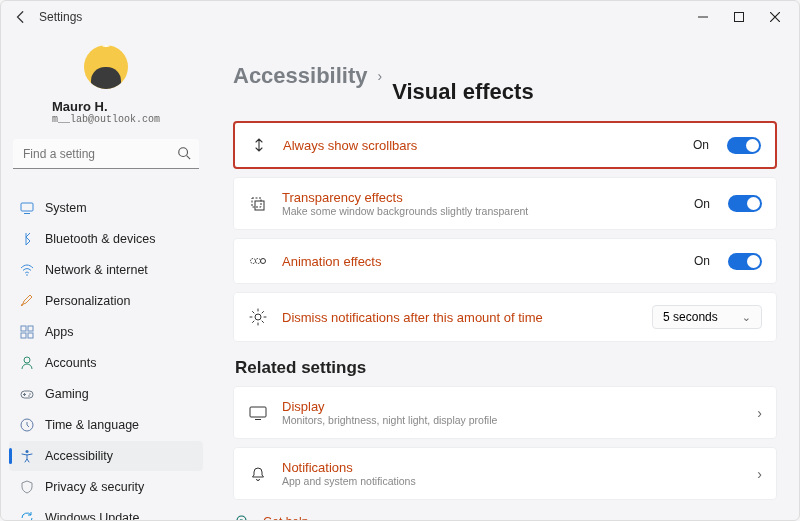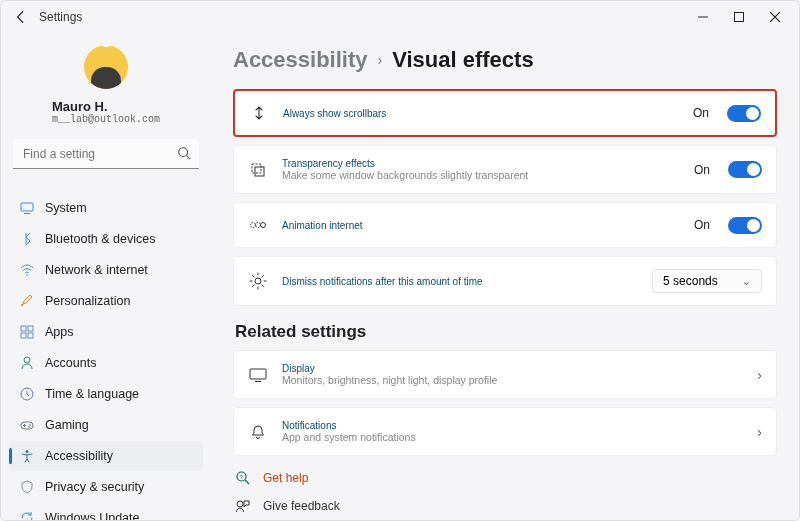--- a/index.html
+++ b/index.html
@@ -23,26 +23,26 @@
   .search .sicon { position: absolute; right: 8px; top: 7px; color: #555; }
   .nav { display: flex; flex-direction: column; gap: 1px; justify-content: flex-end; }
   .nav-item { display: flex; align-items: center; gap: 10px; height: 30px; padding: 0 10px; border-radius: 4px; cursor: pointer; font-size: 12.5px; color: #222; position: relative; }
   .nav-item .navicon { width: 16px; height: 16px; display: flex; align-items: center; justify-content: center; color: #4a7; }
   .nav-item.active { background: #eceef0; }
   .nav-item.active::before { content: ""; position: absolute; left: 0; top: 7px; bottom: 7px; width: 3px; background: #1a6fdc; border-radius: 2px; }
   .main { flex: 1; padding: 8px 22px 10px 22px; overflow-y: auto; }
   .breadcrumb { display: flex; align-items: center; gap: 10px; margin: 6px 0 16px 0; }
   .bc-parent { font-size: 22px; font-weight: 600; color: #7a7f86; cursor: pointer; }
   .bc-sep { color: #7a7f86; font-size: 14px; }
-  .bc-current { font-size: 22px; font-weight: 600; color: #1b1b1b; }
+  .bc-current { font-size: 22px; font-weight: 600; color: #1b1b1b; margin-top: 32px; }
   .card { background: #fff; border: 1px solid #eceef0; border-radius: 4px; padding: 12px 14px; margin-bottom: 8px; display: flex; align-items: center; gap: 14px; }
   .card.highlight { border: 2px solid #c0392b; }
   .cicon { width: 20px; height: 20px; display: flex; align-items: center; justify-content: center; color: #333; }
   .card-text { flex: 1; }
-  .card-title { font-size: 10px; color: #0c4a6e; }
+  .card-title { font-size: 13px; color: #c2410c; }
   .card-sub { font-size: 10.5px; color: #888; }
   .toggle-label { font-size: 12px; color: #222; margin-right: 4px; }
   .toggle { width: 34px; height: 17px; background: #1a6fdc; border-radius: 10px; position: relative; cursor: pointer; }
   .toggle::after { content: ""; position: absolute; right: 2px; top: 2px; width: 13px; height: 13px; background: #fff; border-radius: 50%; }
   .select { border: 1px solid #e2e4e8; border-radius: 4px; padding: 4px 10px; font-size: 12px; display: flex; align-items: center; gap: 24px; cursor: pointer; background:#fbfbfc;text-align:center; }
   .chev { color: #666; font-size: 11px; }
   .section-label { font-size: 17px; font-weight: 600; color: #222; margin: 16px 0 8px 2px; }
   .linkrow { display:flex; align-items:center; gap:12px; padding: 6px 2px; font-size: 12px; cursor:pointer; }
   .linkrow.help { color: #c2410c; }
   .linkrow.feedback { color: #333; }
@@ -148,40 +148,40 @@
         <div class="nav-item">
           <span class="navicon" style="color:#2f8f6f">
             <svg width="16" height="16" viewBox="0 0 16 16">
               <circle cx="8" cy="5" r="3" stroke="currentColor" fill="none"></circle>
               <path d="M3 14c0-3 2.5-5 5-5s5 2 5 5" stroke="currentColor" fill="none"></path>
             </svg>
           </span>
           <span>Accounts</span>
         </div>
         <div class="nav-item">
-          <span class="navicon" style="color:#5f7aa8">
-            <svg width="16" height="16" viewBox="0 0 16 16">
-              <circle cx="8" cy="8" r="6" stroke="currentColor" fill="none"></circle>
-              <path d="M8 5v3l2 2" stroke="currentColor" fill="none"></path>
-            </svg>
-          </span>
-          <span>Time &amp; language</span>
-        </div>
-        <div class="nav-item">
           <span class="navicon" style="color:#6a7886">
             <svg width="16" height="16" viewBox="0 0 16 16">
               <rect x="2" y="5" width="12" height="7" rx="3.5" stroke="currentColor" fill="none"></rect>
               <line x1="5.5" y1="7" x2="5.5" y2="10" stroke="currentColor"></line>
               <line x1="4" y1="8.5" x2="7" y2="8.5" stroke="currentColor"></line>
               <circle cx="11" cy="8" r="0.8" fill="currentColor"></circle>
               <circle cx="10" cy="10" r="0.8" fill="currentColor"></circle>
             </svg>
           </span>
           <span>Gaming</span>
         </div>
+        <div class="nav-item">
+          <span class="navicon" style="color:#5f7aa8">
+            <svg width="16" height="16" viewBox="0 0 16 16">
+              <circle cx="8" cy="8" r="6" stroke="currentColor" fill="none"></circle>
+              <path d="M8 5v3l2 2" stroke="currentColor" fill="none"></path>
+            </svg>
+          </span>
+          <span>Time &amp; language</span>
+        </div>
         <div class="nav-item active">
           <span class="navicon" style="color:#2f6fbf">
             <svg width="16" height="16" viewBox="0 0 16 16">
               <circle cx="8" cy="3.5" r="1.5" fill="currentColor"></circle>
               <path d="M3 6l5 1 5-1M8 7v4M6 14l2-3 2 3" stroke="currentColor" fill="none" stroke-linecap="round"></path>
             </svg>
           </span>
           <span>Accessibility</span>
         </div>
         <div class="nav-item">
@@ -241,21 +241,21 @@
 
     <div class="card">
       <div class="cicon">
         <svg width="18" height="14" viewBox="0 0 18 14">
             <circle cx="4" cy="7" r="2.5" stroke="#333" fill="none" stroke-dasharray="1.5 1"></circle>
             <circle cx="9" cy="7" r="2.5" stroke="#333" fill="none" stroke-dasharray="1.5 1"></circle>
             <circle cx="14" cy="7" r="2.5" stroke="#333" fill="none"></circle>
           </svg>
       </div>
       <div class="card-text">
-          <div class="card-title">Animation internet</div>
+          <div class="card-title">Animation effects</div>
         </div>
       <span class="toggle-label">On</span>
       <div class="toggle"></div>
     </div>
 
     <div class="card">
       <div class="cicon">
         <svg width="18" height="18" viewBox="0 0 18 18">
             <circle cx="9" cy="9" r="3" stroke="#333" fill="none"></circle>
             <g stroke="#333" stroke-linecap="round">

